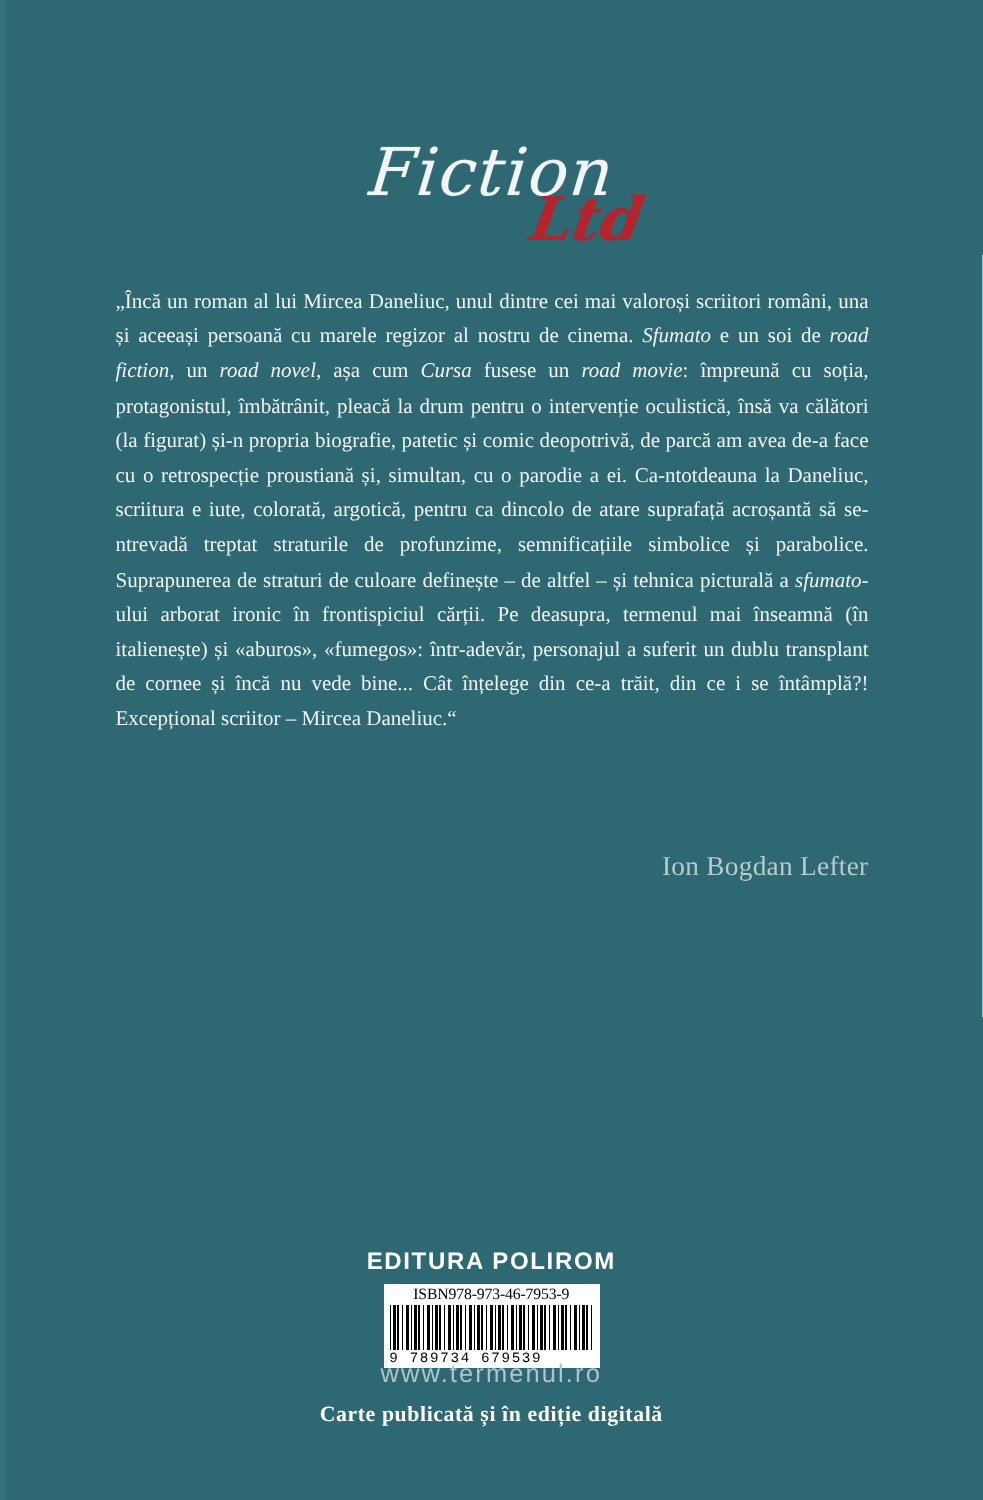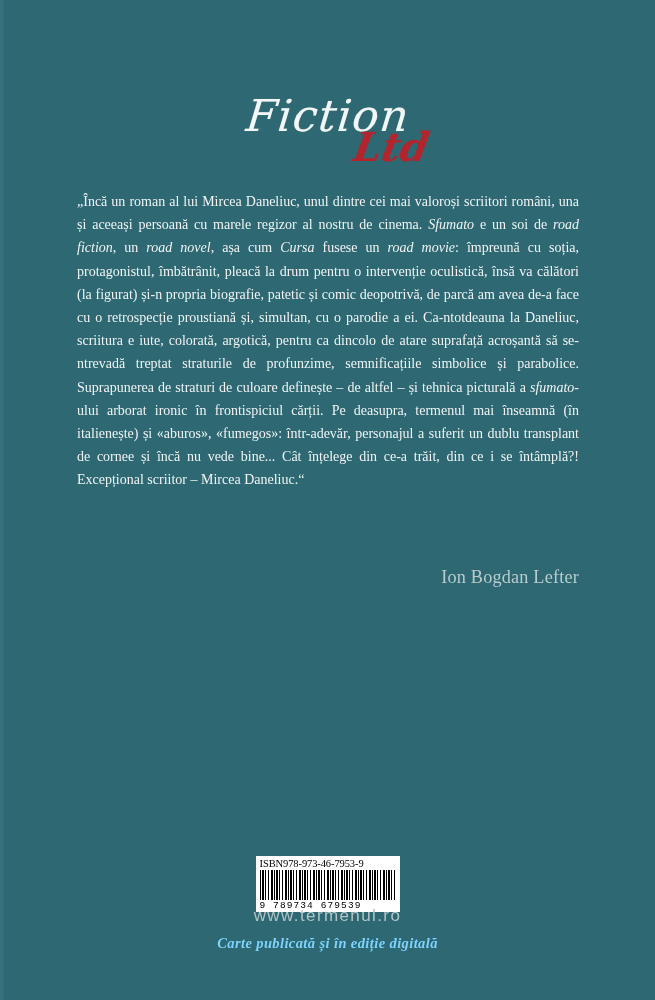--- a/index.html
+++ b/index.html
@@ -116,21 +116,21 @@
     position: absolute;
     left: 50%;
     top: 856px;
     transform: translateX(-50%);
     width: 144px;
     background: #ffffff;
     padding: 2px 4px 1px 4px;
     box-sizing: border-box;
   }
   .isbn-line {
-    text-align: left;
+    text-align: center;
     color: #000;
     font-family: "Liberation Serif", "DejaVu Serif", serif;
     font-size: 10.5px;
     line-height: 12px;
     letter-spacing: -0.1px;
     white-space: nowrap;
   }
   .bars {
     height: 30px;
     width: 100%;
@@ -163,26 +163,25 @@
     font-family: "Liberation Sans", "DejaVu Sans", sans-serif;
     font-size: 17px;
     letter-spacing: 1.4px;
   }
   .digital-note {
     position: absolute;
     left: 0;
     right: 0;
     top: 935px;
     text-align: center;
-    color: #7dd3fc;
+    color: #ffffff;
     font-family: "Liberation Serif", "DejaVu Serif", serif;
     font-weight: 700;
     font-size: 14.5px;
     letter-spacing: .4px;
-    font-style: italic;
   }
 </style>
 </head>
 <body>
 
 <div class="cover">
 
   <div class="fold-strip"></div>
 
   <div class="logo">
@@ -191,20 +190,21 @@
       <div class="logo-ltd">Ltd</div>
     </div>
   </div>
 
   <div class="blurb">
     <span>„Încă un roman al lui Mircea Daneliuc, unul dintre cei mai valoroși scriitori români, una și aceeași persoană cu marele regizor al nostru de cinema. </span><i>Sfumato</i><span> e un soi de </span><i>road fiction</i><span>, un </span><i>road novel</i><span>, așa cum </span><i>Cursa</i><span> fusese un </span><i>road movie</i><span>: împreună cu soția, protagonistul, îmbătrânit, pleacă la drum pentru o intervenție oculistică, însă va călători (la figurat) și-n propria biografie, patetic și comic deopotrivă, de parcă am avea de-a face cu o retrospecție proustiană și, simultan, cu o parodie a ei. Ca-ntotdeauna la Daneliuc, scriitura e iute, colorată, argotică, pentru ca dincolo de atare suprafață acroșantă să se-ntrevadă treptat straturile de profunzime, semnificațiile simbolice și parabolice. Suprapunerea de straturi de culoare definește – de altfel – și tehnica picturală a </span><i>sfumato</i><span>-ului arborat ironic în frontispiciul cărții. Pe deasupra, termenul mai înseamnă (în italienește) și «aburos», «fumegos»: într-adevăr, personajul a suferit un dublu transplant de cornee și încă nu vede bine... Cât înțelege din ce-a trăit, din ce i se întâmplă?! Excepțional scriitor – Mircea Daneliuc.“</span>
   </div>
 
   <div class="attribution">Ion Bogdan Lefter</div>
 
+  <div class="publisher">EDITURA POLIROM</div>
 
   <div class="barcode-wrap">
     <div class="isbn-line">
       <span>ISBN</span><span>978-973-46-7953-9</span>
     </div>
     <div class="bars"></div>
     <div class="barcode-digits">9  789734  679539</div>
   </div>
 
   <div class="website">www.termenul.ro</div>

